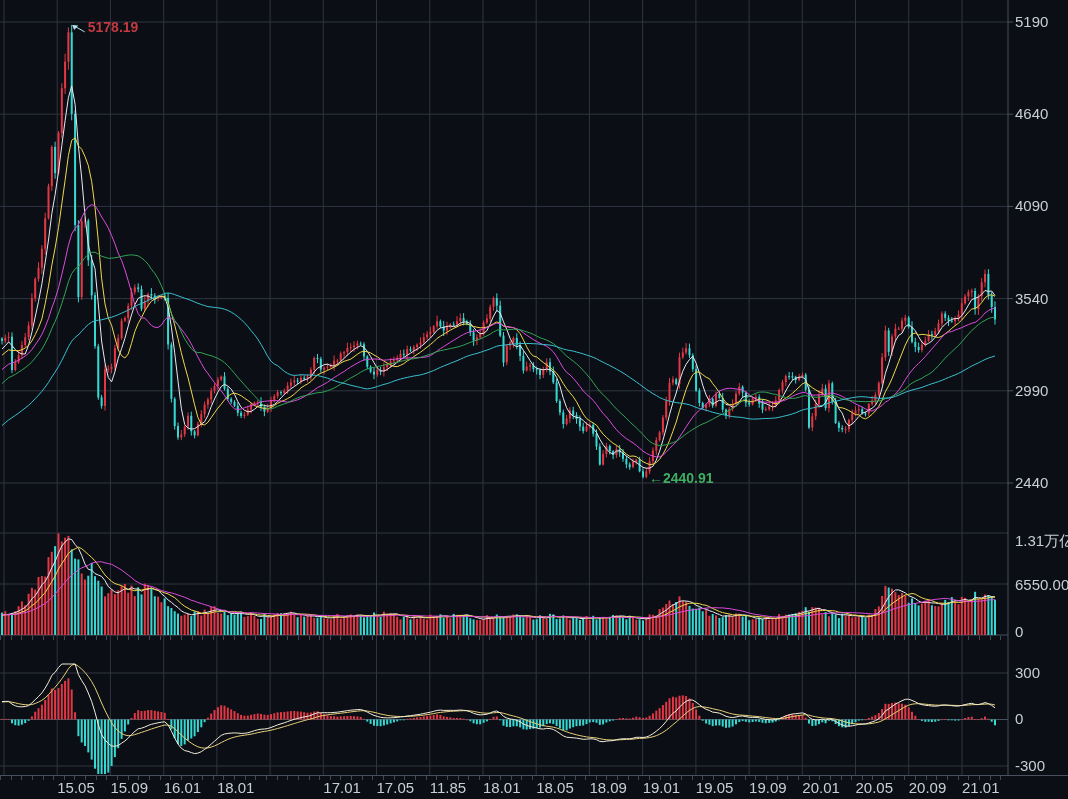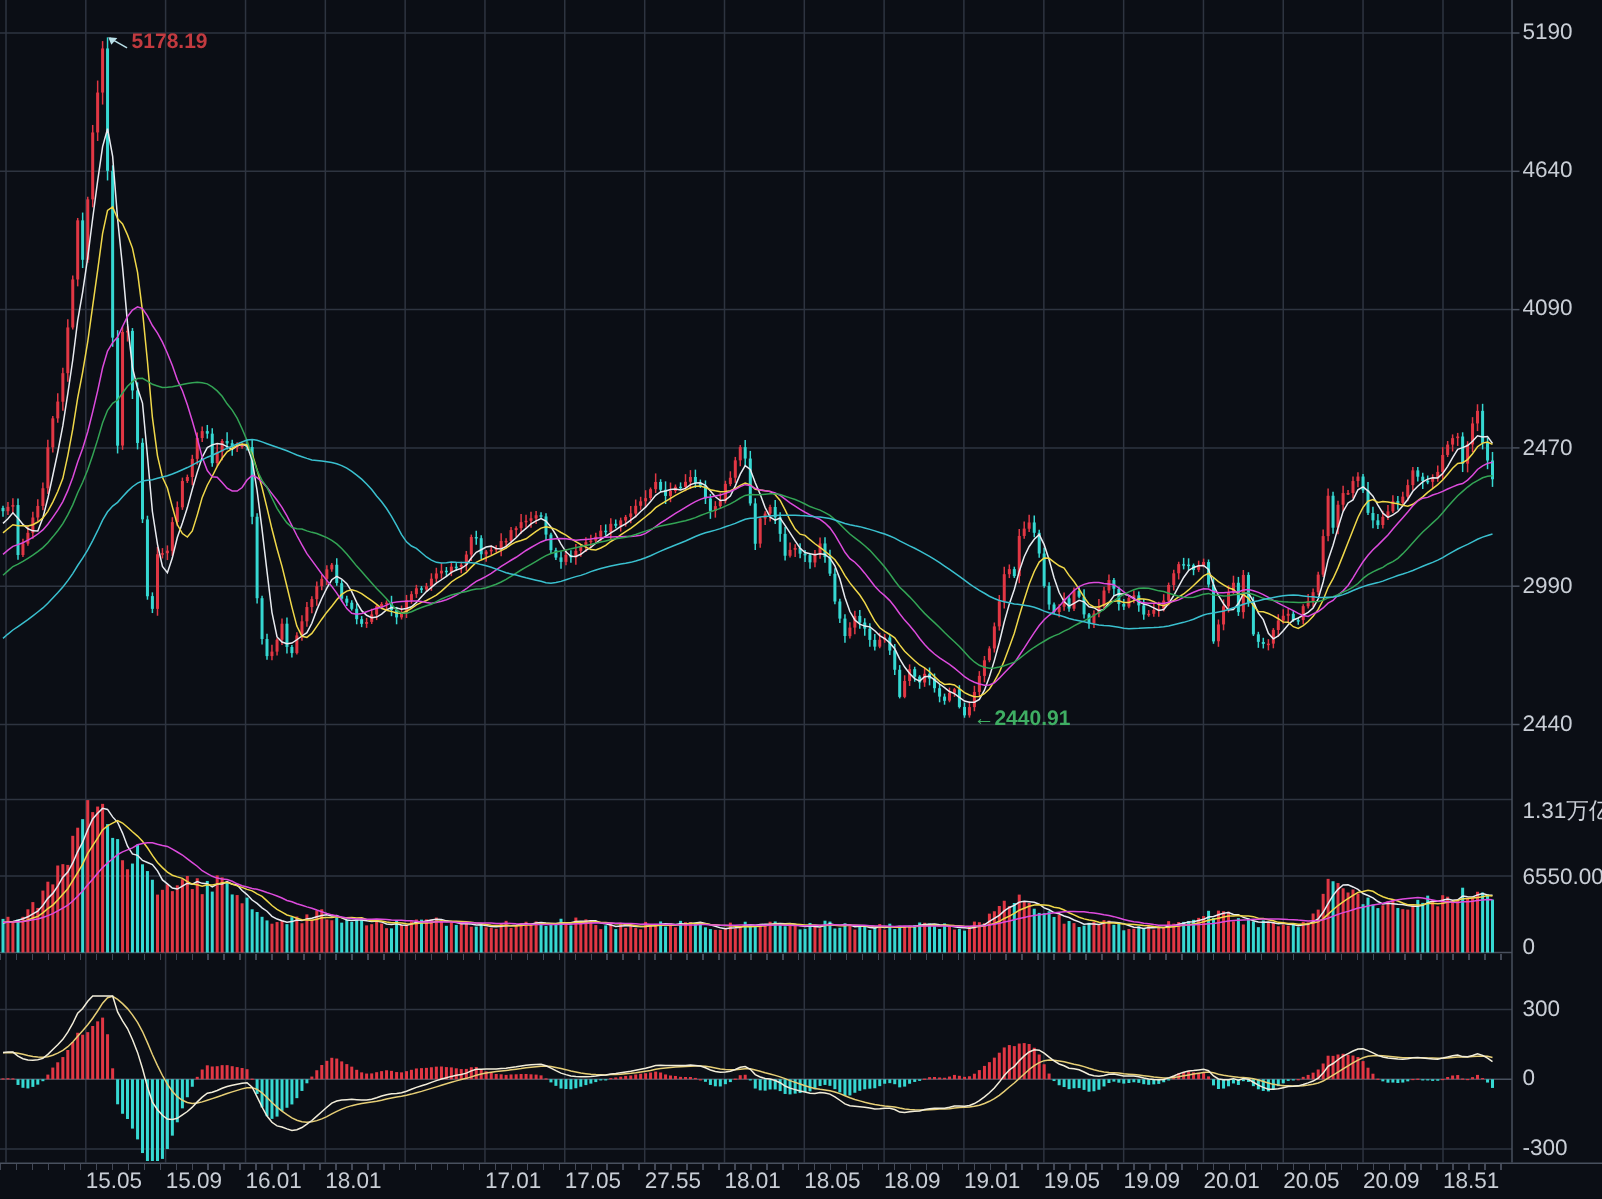--- a/index.html
+++ b/index.html
@@ -1287,42 +1287,42 @@
 
 
 
   <div id="ann-high" class="ann" style="color: rgb(194, 58, 63); left: 87.7425px; top: 18.8548px;">5178.19</div>
   <div id="ann-low" class="ann" style="color: rgb(63, 174, 99); left: 648.967px; top: 469.509px;">←2440.91</div>
 
   <div id="labels">
       <div class="axis-lab" style="left: 1015px; top: 14px;">5190</div>
       <div class="axis-lab" style="left: 1015px; top: 106.2px;">4640</div>
       <div class="axis-lab" style="left: 1015px; top: 198.4px;">4090</div>
-      <div class="axis-lab" style="left: 1015px; top: 290.6px;">2470</div>
+      <div class="axis-lab" style="left: 1015px; top: 290.6px;">3540</div>
       <div class="axis-lab" style="left: 1015px; top: 382.8px;">2990</div>
       <div class="axis-lab" style="left: 1015px; top: 475px;">2440</div>
       <div class="axis-lab" style="left: 1015px; top: 533px;">1.31万亿</div>
       <div class="axis-lab" style="left: 1015px; top: 577px;">6550.00</div>
       <div class="axis-lab" style="left: 1015px; top: 624px;">0</div>
       <div class="axis-lab" style="left: 1015px; top: 665px;">300</div>
       <div class="axis-lab" style="left: 1015px; top: 711px;">0</div>
       <div class="axis-lab" style="left: 1015px; top: 758px;">-300</div>
       <div class="axis-lab" style="left: 4px; top: 812px; margin-left: 40px;">15.01</div>
       <div class="axis-lab" style="left: 57.22px; top: 780px;">15.05</div>
       <div class="axis-lab" style="left: 110.44px; top: 780px;">15.09</div>
       <div class="axis-lab" style="left: 163.66px; top: 780px;">16.01</div>
       <div class="axis-lab" style="left: 216.88px; top: 780px;">18.01</div>
       <div class="axis-lab" style="left: 270.1px; top: 812px; font-weight: bold;">16.09</div>
       <div class="axis-lab" style="left: 323.32px; top: 780px;">17.01</div>
       <div class="axis-lab" style="left: 376.54px; top: 780px;">17.05</div>
-      <div class="axis-lab" style="left: 429.76px; top: 780px;">27.55</div>
+      <div class="axis-lab" style="left: 429.76px; top: 780px;">11.85</div>
       <div class="axis-lab" style="left: 482.98px; top: 780px;">18.01</div>
       <div class="axis-lab" style="left: 536.2px; top: 780px;">18.05</div>
       <div class="axis-lab" style="left: 589.42px; top: 780px;">18.09</div>
       <div class="axis-lab" style="left: 642.64px; top: 780px;">19.01</div>
       <div class="axis-lab" style="left: 695.86px; top: 780px;">19.05</div>
       <div class="axis-lab" style="left: 749.08px; top: 780px;">19.09</div>
       <div class="axis-lab" style="left: 802.3px; top: 780px;">20.01</div>
       <div class="axis-lab" style="left: 855.52px; top: 780px;">20.05</div>
       <div class="axis-lab" style="left: 908.74px; top: 780px;">20.09</div>
-      <div class="axis-lab" style="left: 961.96px; top: 780px;">18.51</div>
+      <div class="axis-lab" style="left: 961.96px; top: 780px;">21.01</div>
     </div>
 </div>
 
 </body></html>

